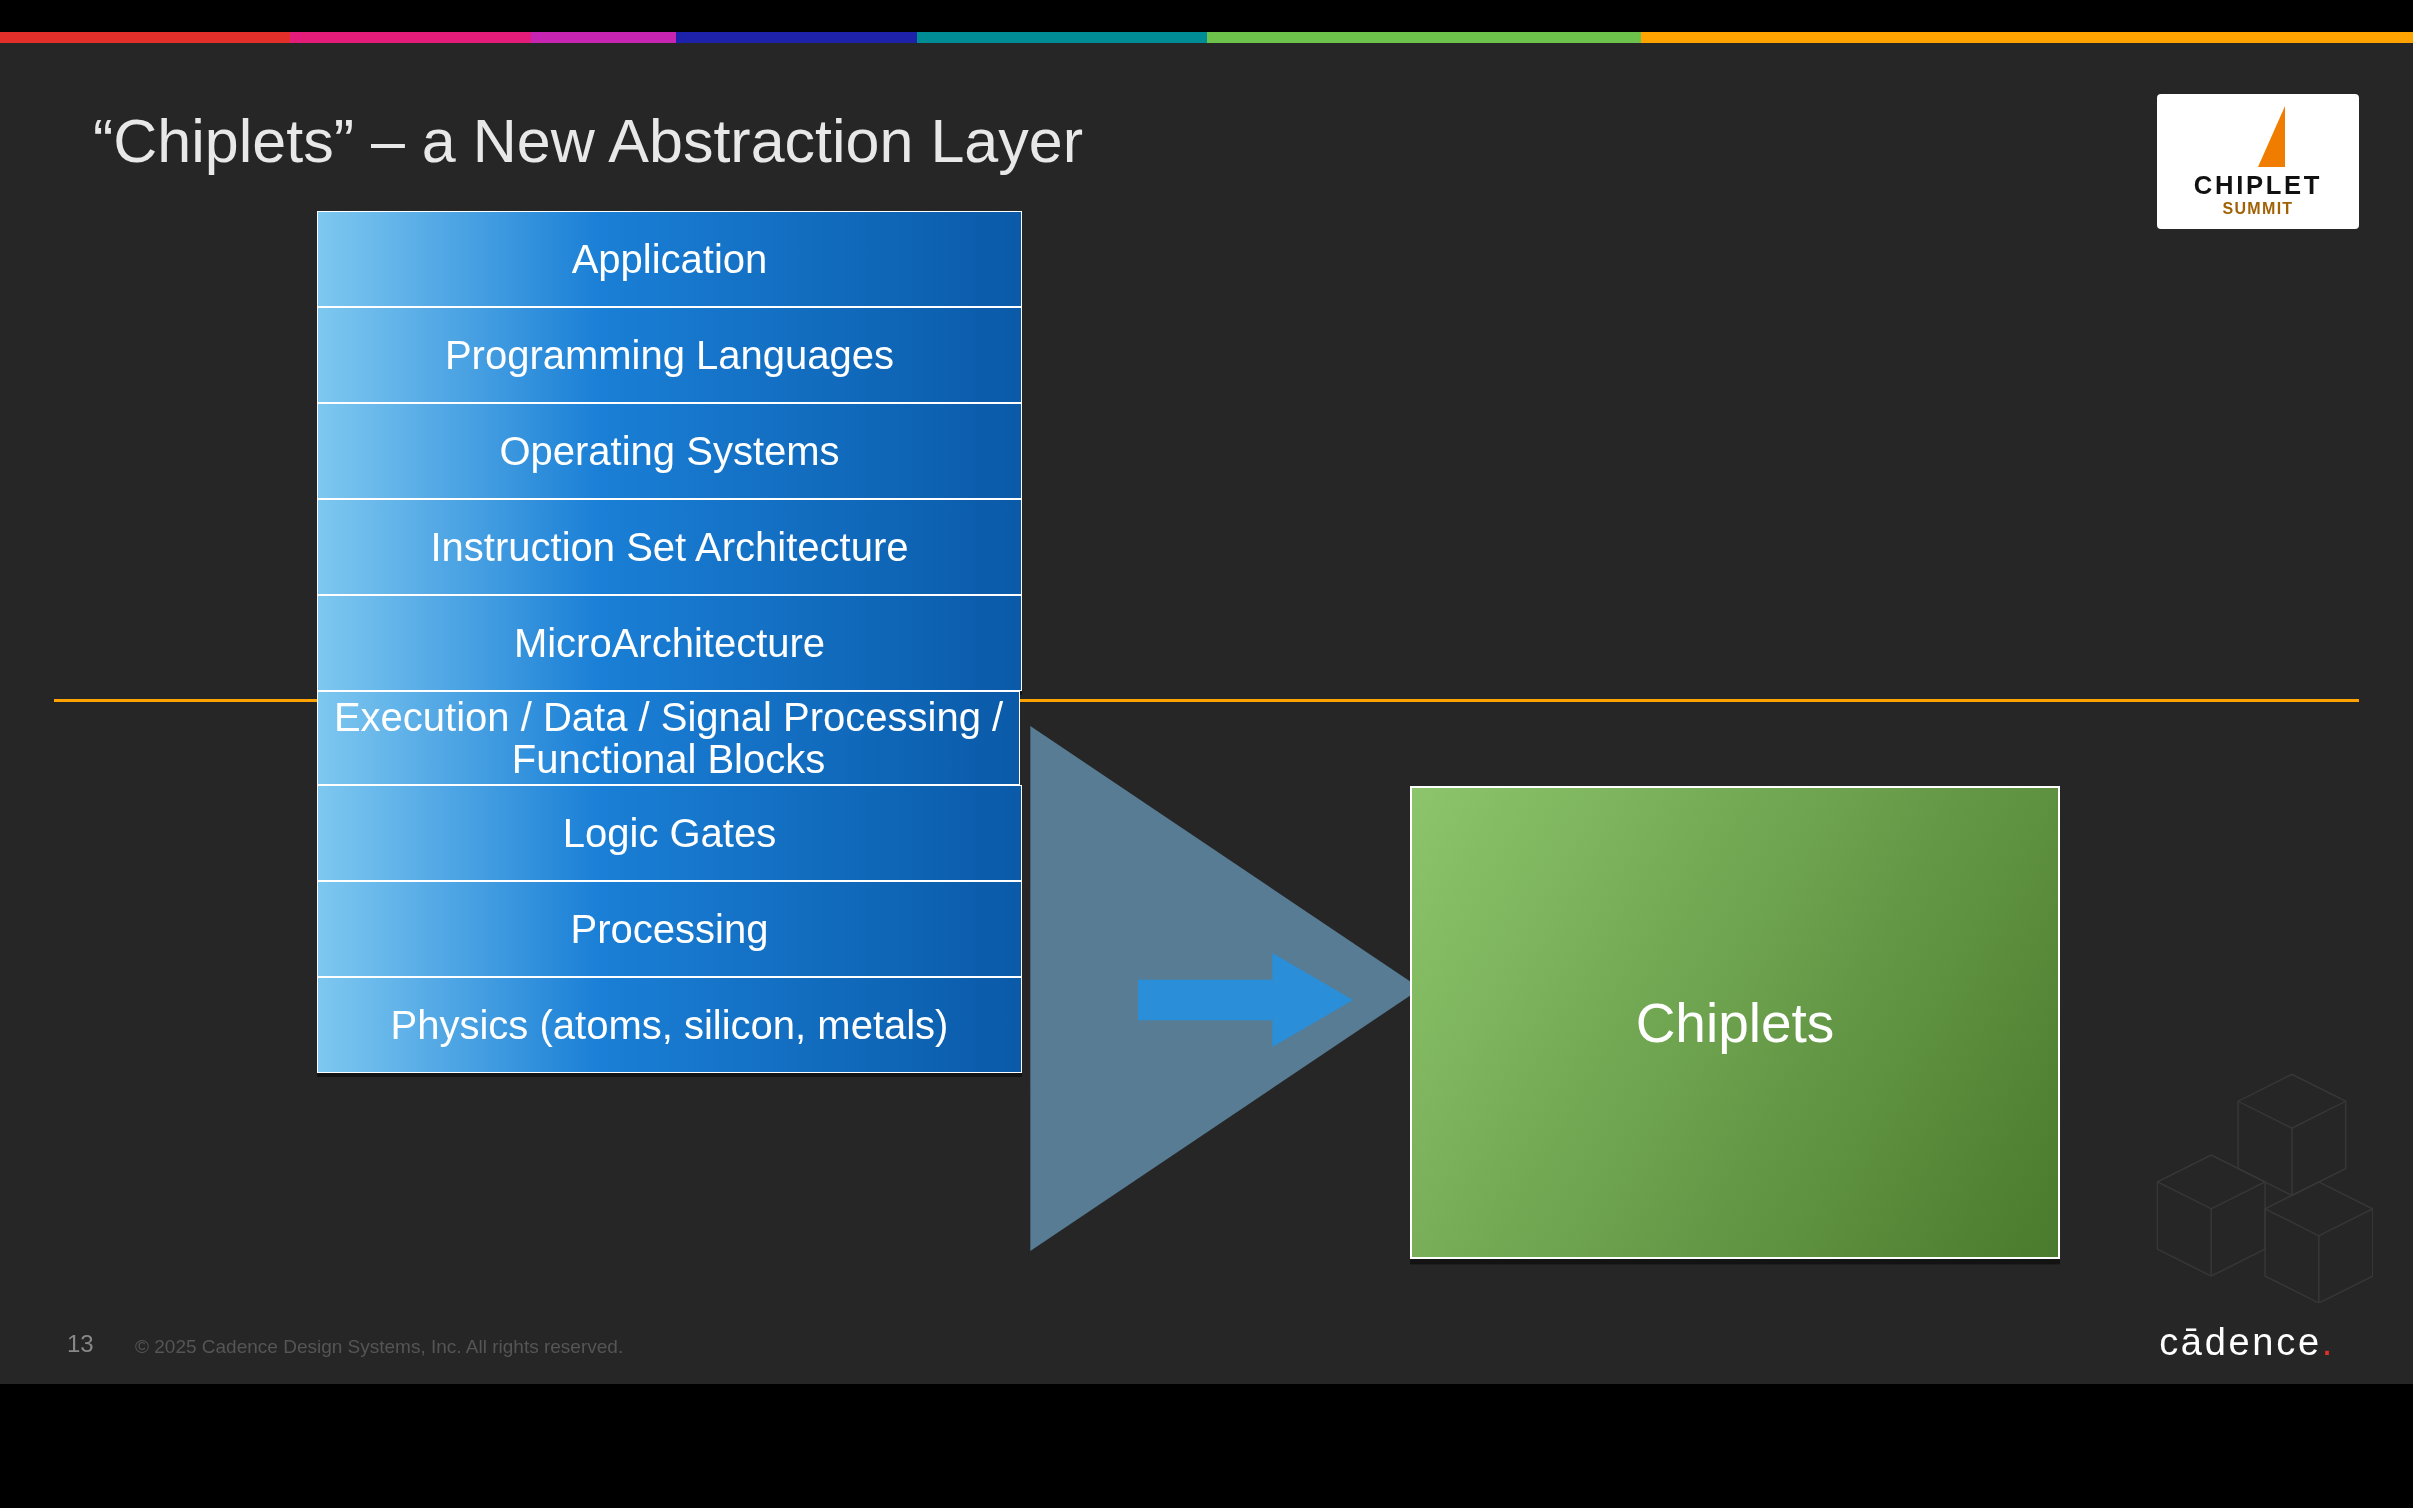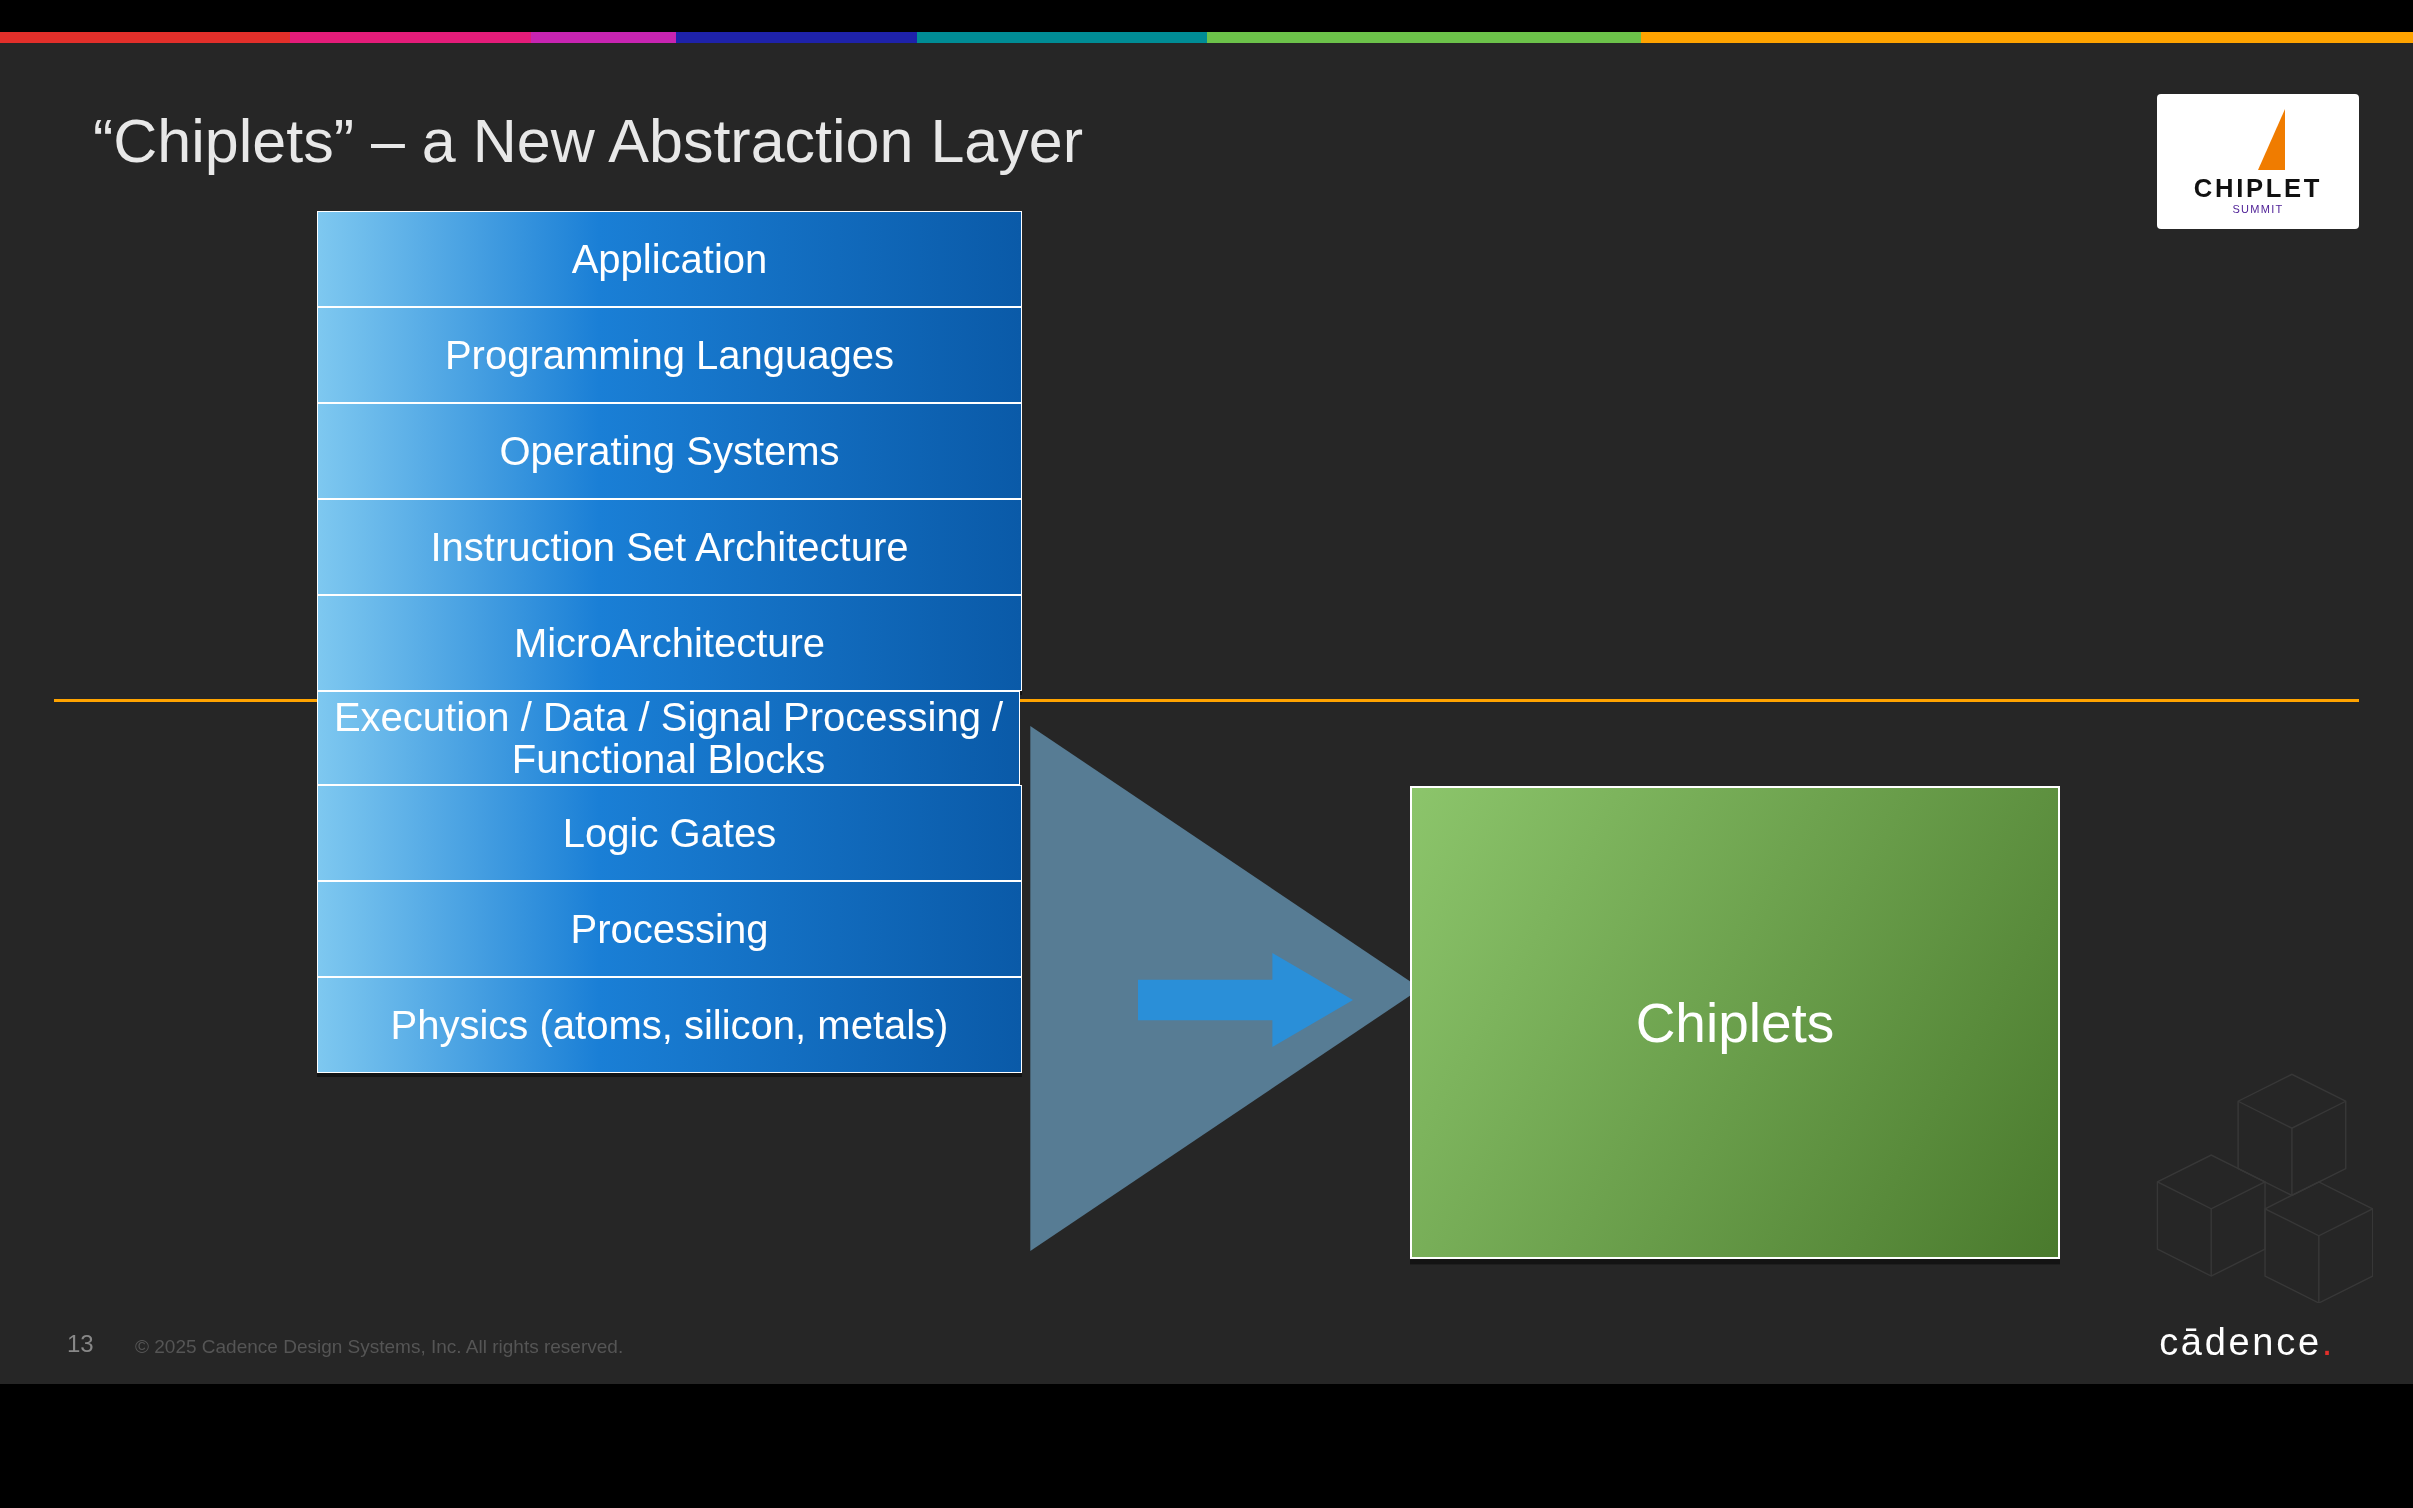--- a/index.html
+++ b/index.html
@@ -71,23 +71,23 @@
     left: 13.5px;
     margin-bottom: 4px;
   }
   .logo-summit .txt1 {
     font-size: 25.6px;
     font-weight: 900;
     color: #111;
     letter-spacing: 2.7px;
   }
   .logo-summit .txt2 {
-    font-size: 11px;
-    font-weight: 400;
-    color: #4c1d95;
+    font-size: 16px;
+    font-weight: 700;
+    color: #a16207;
     letter-spacing: 1.3px;
   }
   .stack {
     position: absolute;
     left: 317px;
     top: 179px;
     width: 703px;
     display: flex;
     flex-direction: column;
     gap: 0;

